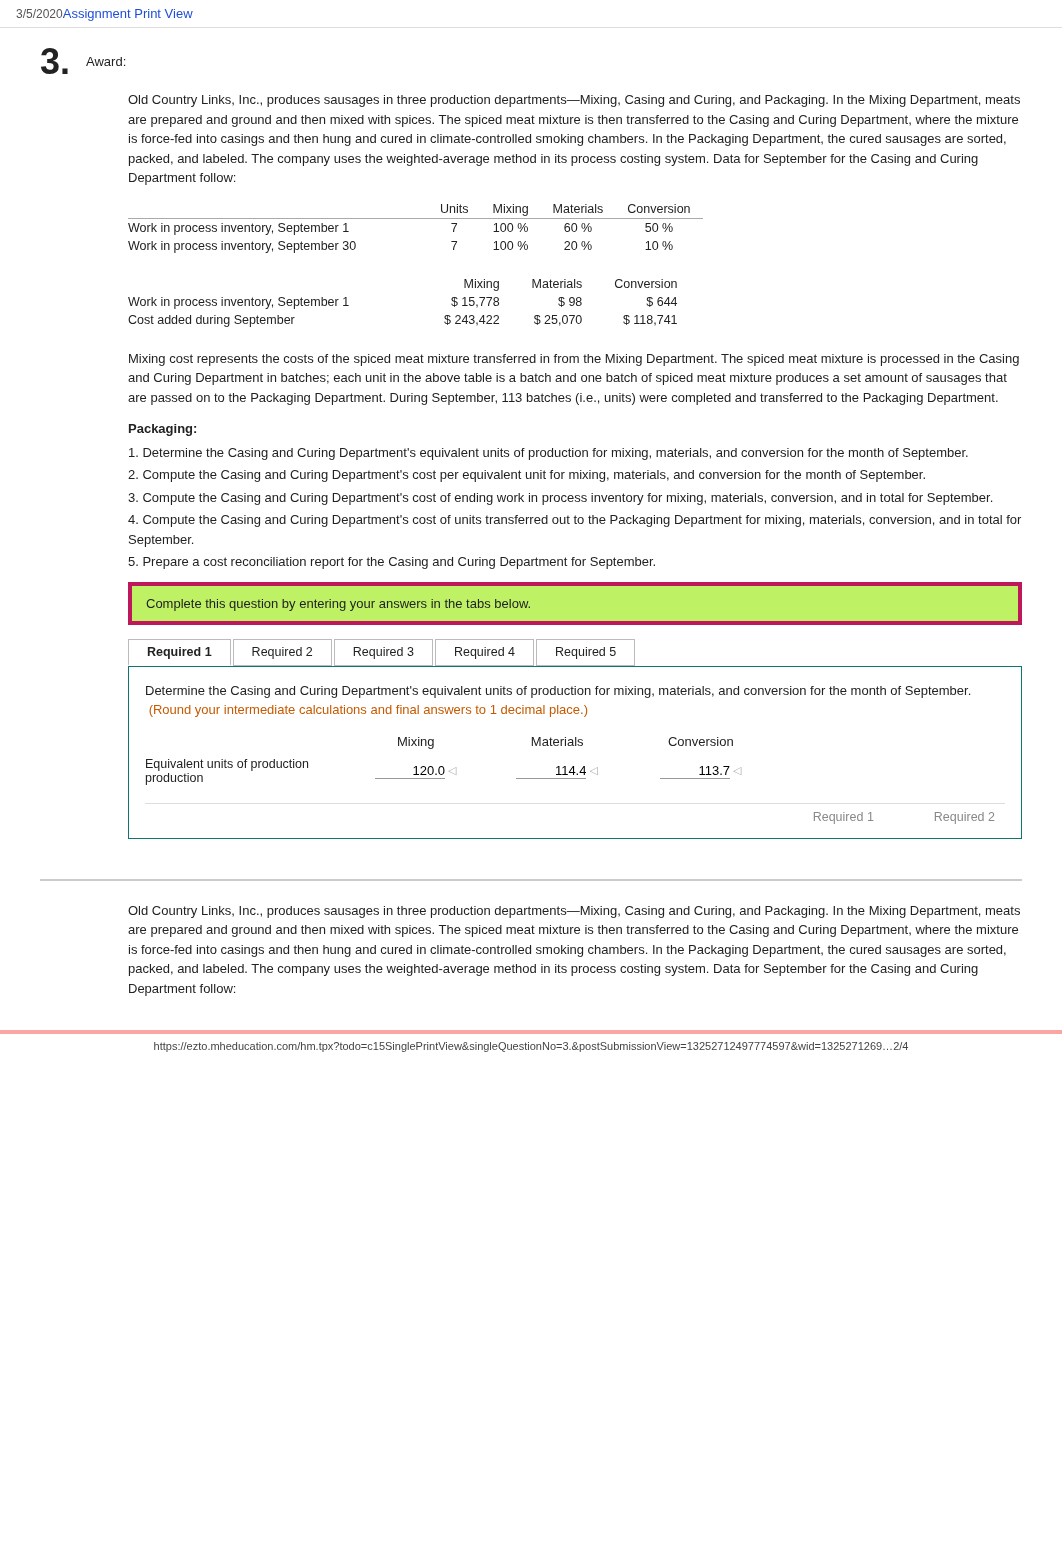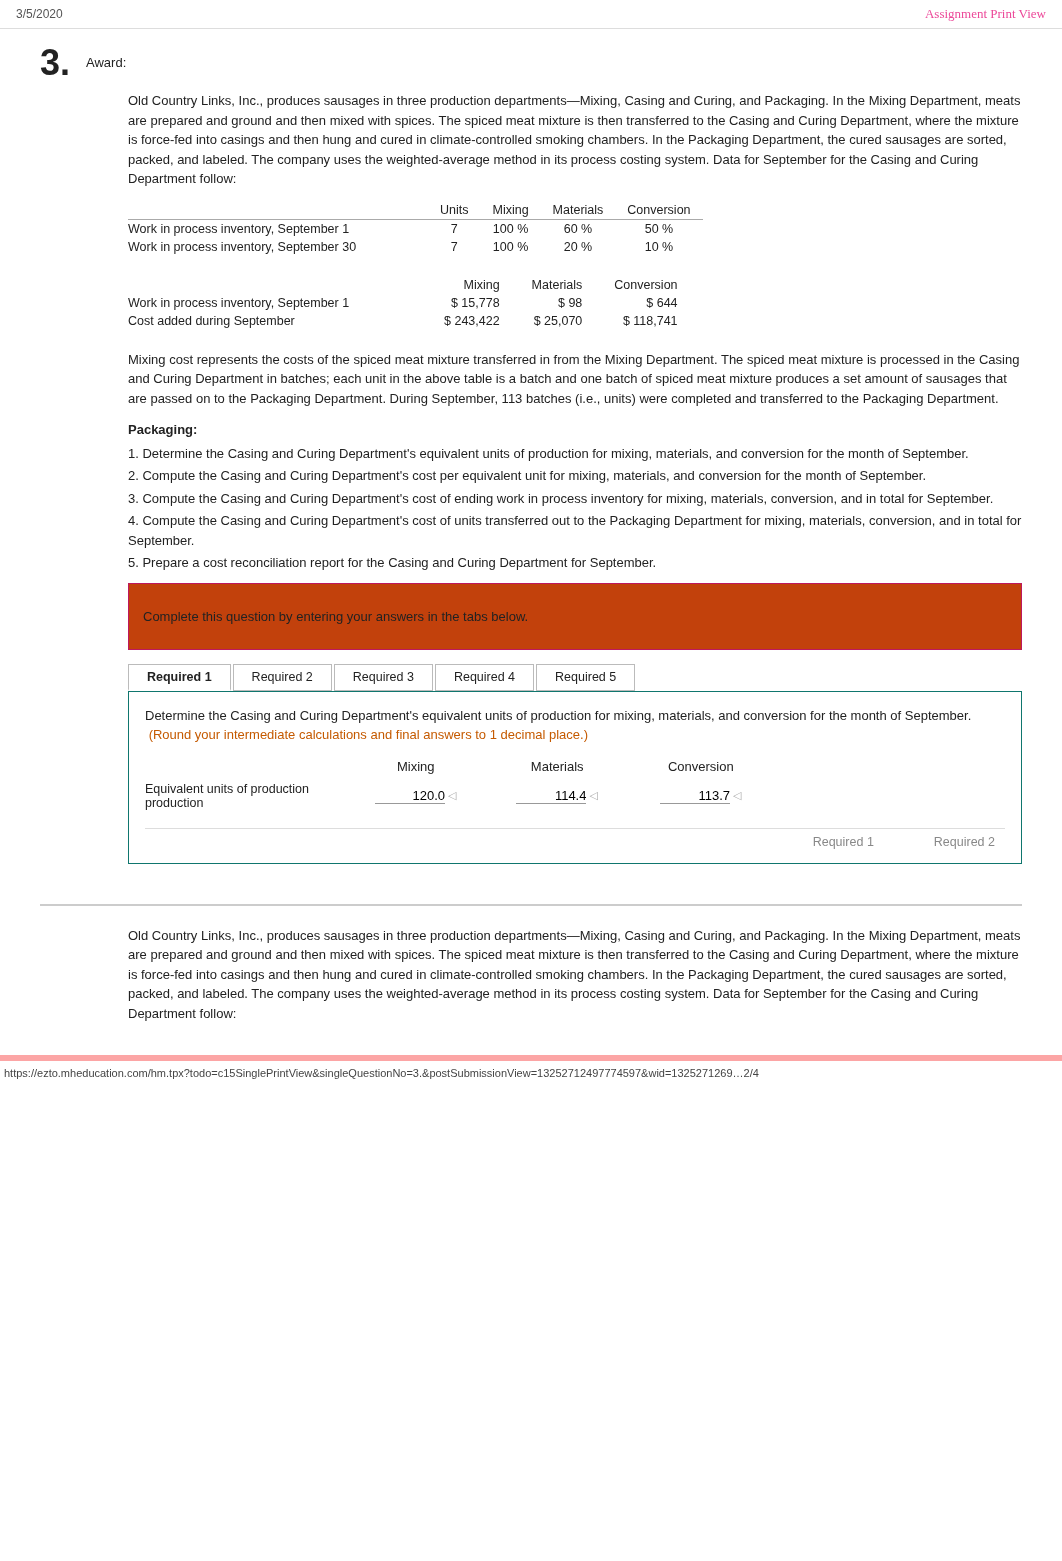--- a/index.html
+++ b/index.html
@@ -13,25 +13,24 @@
     .top-bar {
       display: flex;
       justify-content: space-between;
       align-items: center;
       padding: 6px 16px;
       font-size: 12px;
       color: #555;
       border-bottom: 1px solid #ddd;
     }
     .top-bar-title {
-      text-align: right;
+      text-align: left;
       flex: 1;
       font-size: 13px;
-      color: #ec4899;
-      font-family: Liberation Serif, serif;
+      color: #1d4ed8;
     }
     .page-content {
       padding: 16px 40px 20px 40px;
     }
     .question-header {
       display: flex;
       align-items: flex-start;
       gap: 16px;
       margin-bottom: 10px;
     }
@@ -106,23 +105,23 @@
     .required-items {
       margin-left: 0;
     }
     .required-items p {
       margin-bottom: 3px;
       line-height: 1.5;
     }
     .complete-box {
       margin-left: 88px;
       margin-top: 10px;
-      border: 1px solid #be185d;
-      padding: 25px 14px;
-      background: #c2410c;
+      border: 4px solid #be185d;
+      padding: 10px 14px;
+      background: #bef264;
       font-size: 13px;
       margin-bottom: 14px;
     }
     .tabs-row {
       margin-left: 88px;
       display: flex;
       gap: 0;
       margin-bottom: 0;
     }
     .tab-item {
@@ -203,23 +202,23 @@
       font-size: 12.5px;
       color: #888;
       cursor: pointer;
       background: none;
       border: none;
     }
     .bottom-url {
       font-size: 11px;
       color: #444;
       padding: 6px 4px;
-      border-top: 6px solid #fca5a5;
-      display: flex;
-      justify-content: flex-start;
+      border-top: 4px solid #fca5a5;
+      display: flex;
+      justify-content: center;
     }
     .second-page {
       margin-top: 40px;
       border-top: 2px solid #ccc;
       padding-top: 20px;
     }
   </style>
 </head>
 <body>
 

